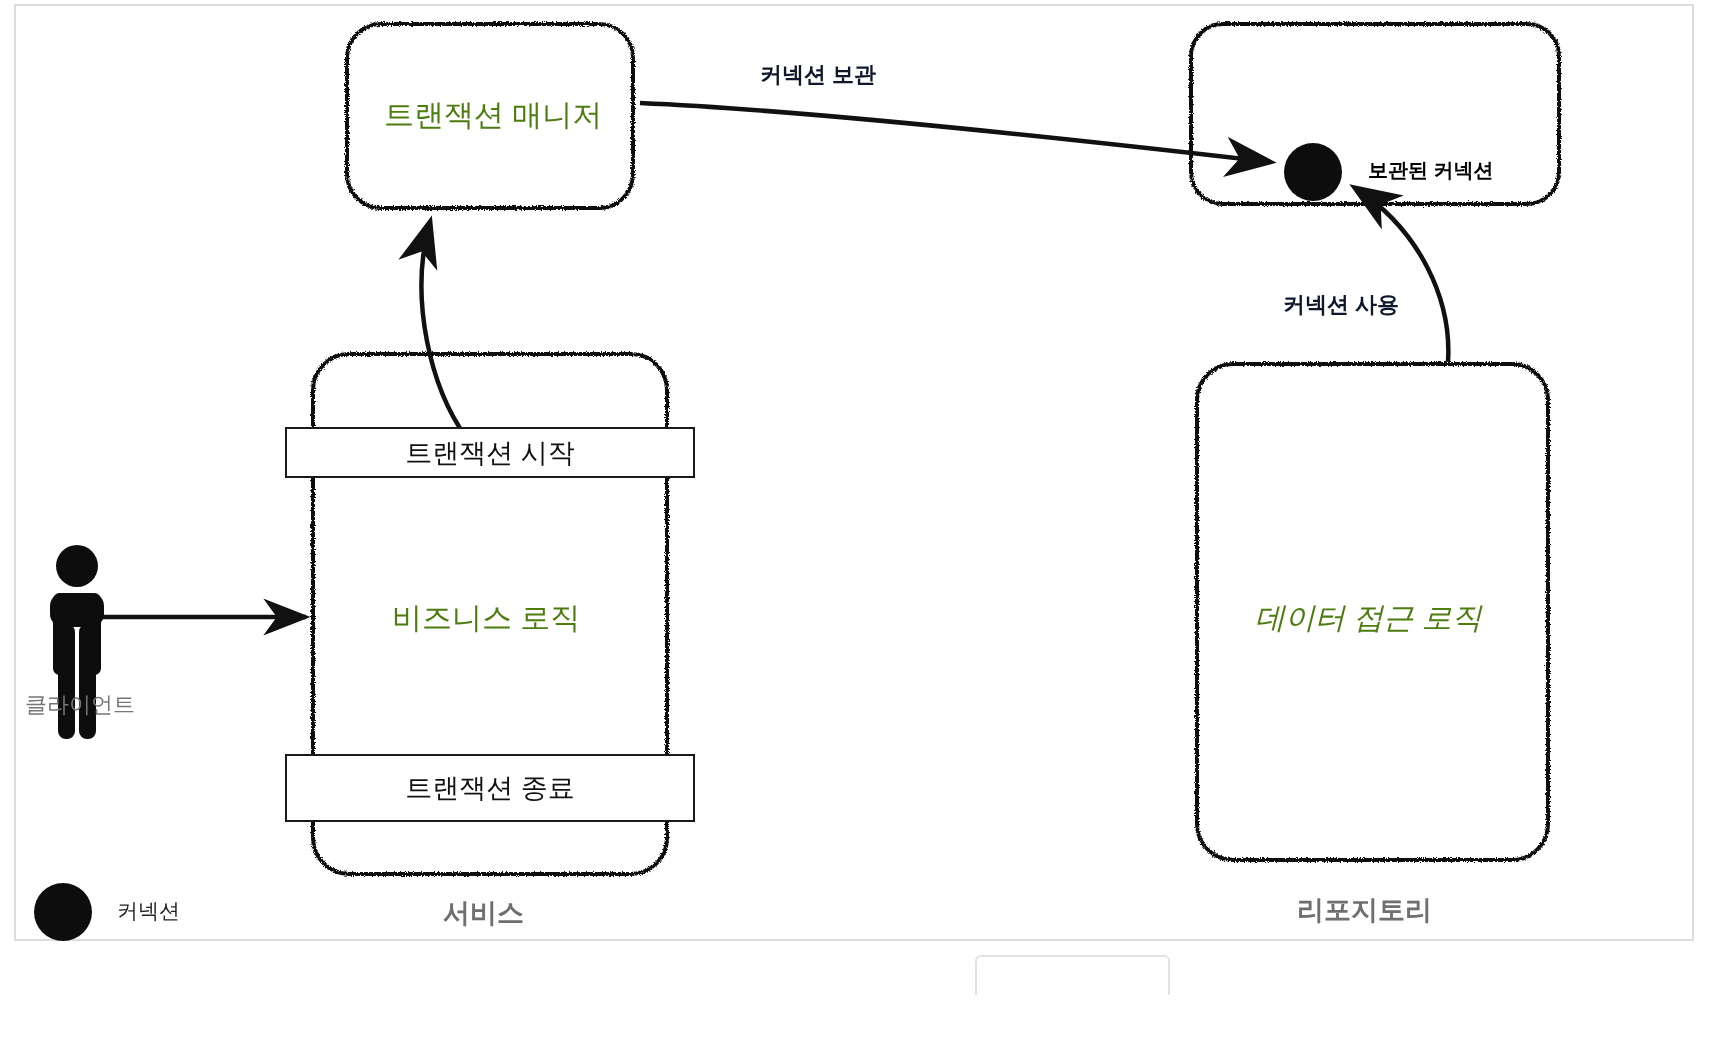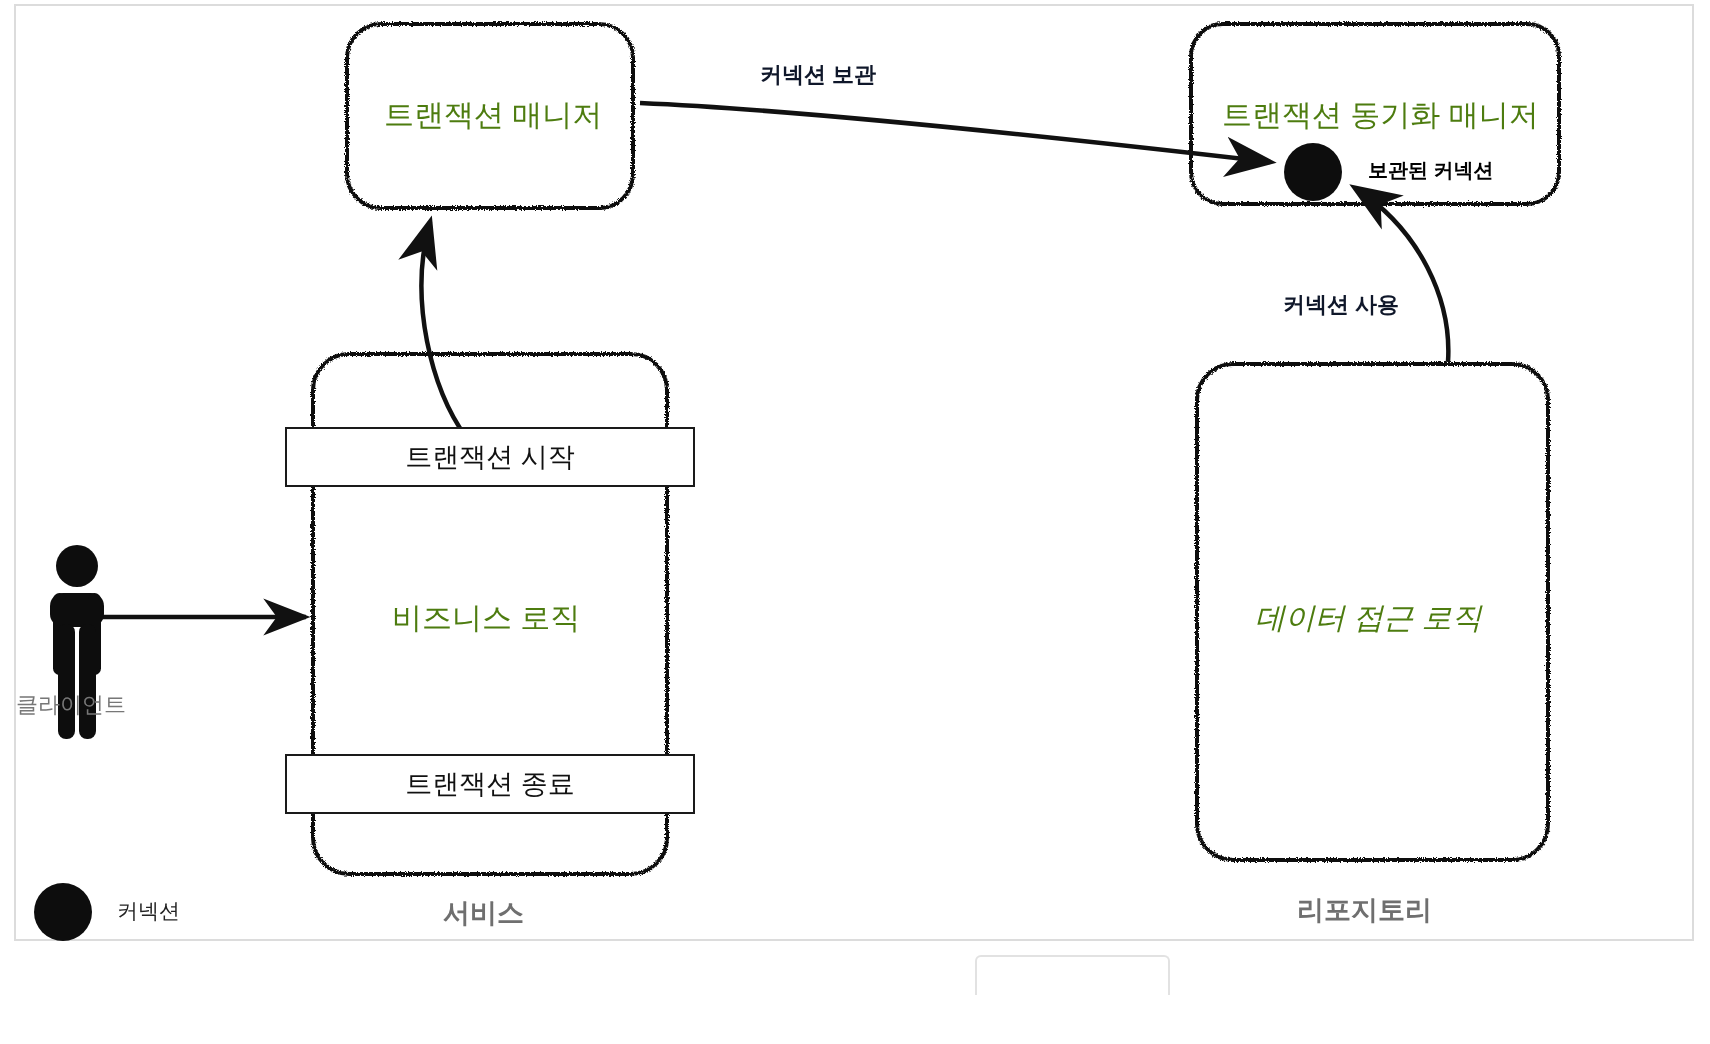--- a/index.html
+++ b/index.html
@@ -60,20 +60,21 @@
   }
   .group-label {
     font-size: 27px;
     color: #6f6f6f;
     font-weight: 700;
   }
   .actor-label {
     font-size: 22px;
     color: #777777;
     font-weight: 400;
+    margin-left: 9px;
   }
   .legend-label {
     font-size: 21px;
     color: #222222;
     font-weight: 400;
   }
   .bar {
     position: absolute;
     box-sizing: border-box;
     background: #ffffff;
@@ -153,31 +154,30 @@
       <rect x="50" y="593" width="54" height="34" rx="13"></rect>
       <rect x="53" y="593" width="13" height="82" rx="6.5"></rect>
       <rect x="88" y="593" width="13" height="82" rx="6.5"></rect>
       <rect x="58" y="624" width="17" height="115" rx="8"></rect>
       <rect x="79" y="624" width="17" height="115" rx="8"></rect>
     </g>
   </svg>
 
   <div class="lbl node-title" style="left:384px; top:100px;">트랜잭션 매니저</div>
 
-  <div class="lbl node-title" style="left:1222px; top:100px;">트랜잭션 동기화 매니저</div>
 
   <div class="lbl node-title" style="left:392px; top:603px;">비즈니스 로직</div>
 
   <div class="lbl node-title" style="left:1255px; top:603px;font-style:italic;">데이터 접근 로직</div>
 
-  <div class="bar" style="left:285px; top:427px; width:410px; height:60px;">
+  <div class="bar" style="left:285px; top:427px; width:410px; height:51px;">
     <span class="bar-title">트랜잭션 시작</span>
   </div>
 
-  <div class="bar" style="left:285px; top:754px; width:410px; height:60px;">
+  <div class="bar" style="left:285px; top:754px; width:410px; height:68px;">
     <span class="bar-title">트랜잭션 종료</span>
   </div>
 
   <div class="lbl edge-label" style="left:760px; top:64px;">커넥션 보관</div>
 
   <div class="lbl edge-label-sm" style="left:1368px; top:160px;">보관된 커넥션</div>
 
   <div class="lbl edge-label" style="left:1283px; top:294px;">커넥션 사용</div>
 
   <div class="lbl group-label" style="left:443px; top:900px;">서비스</div>

